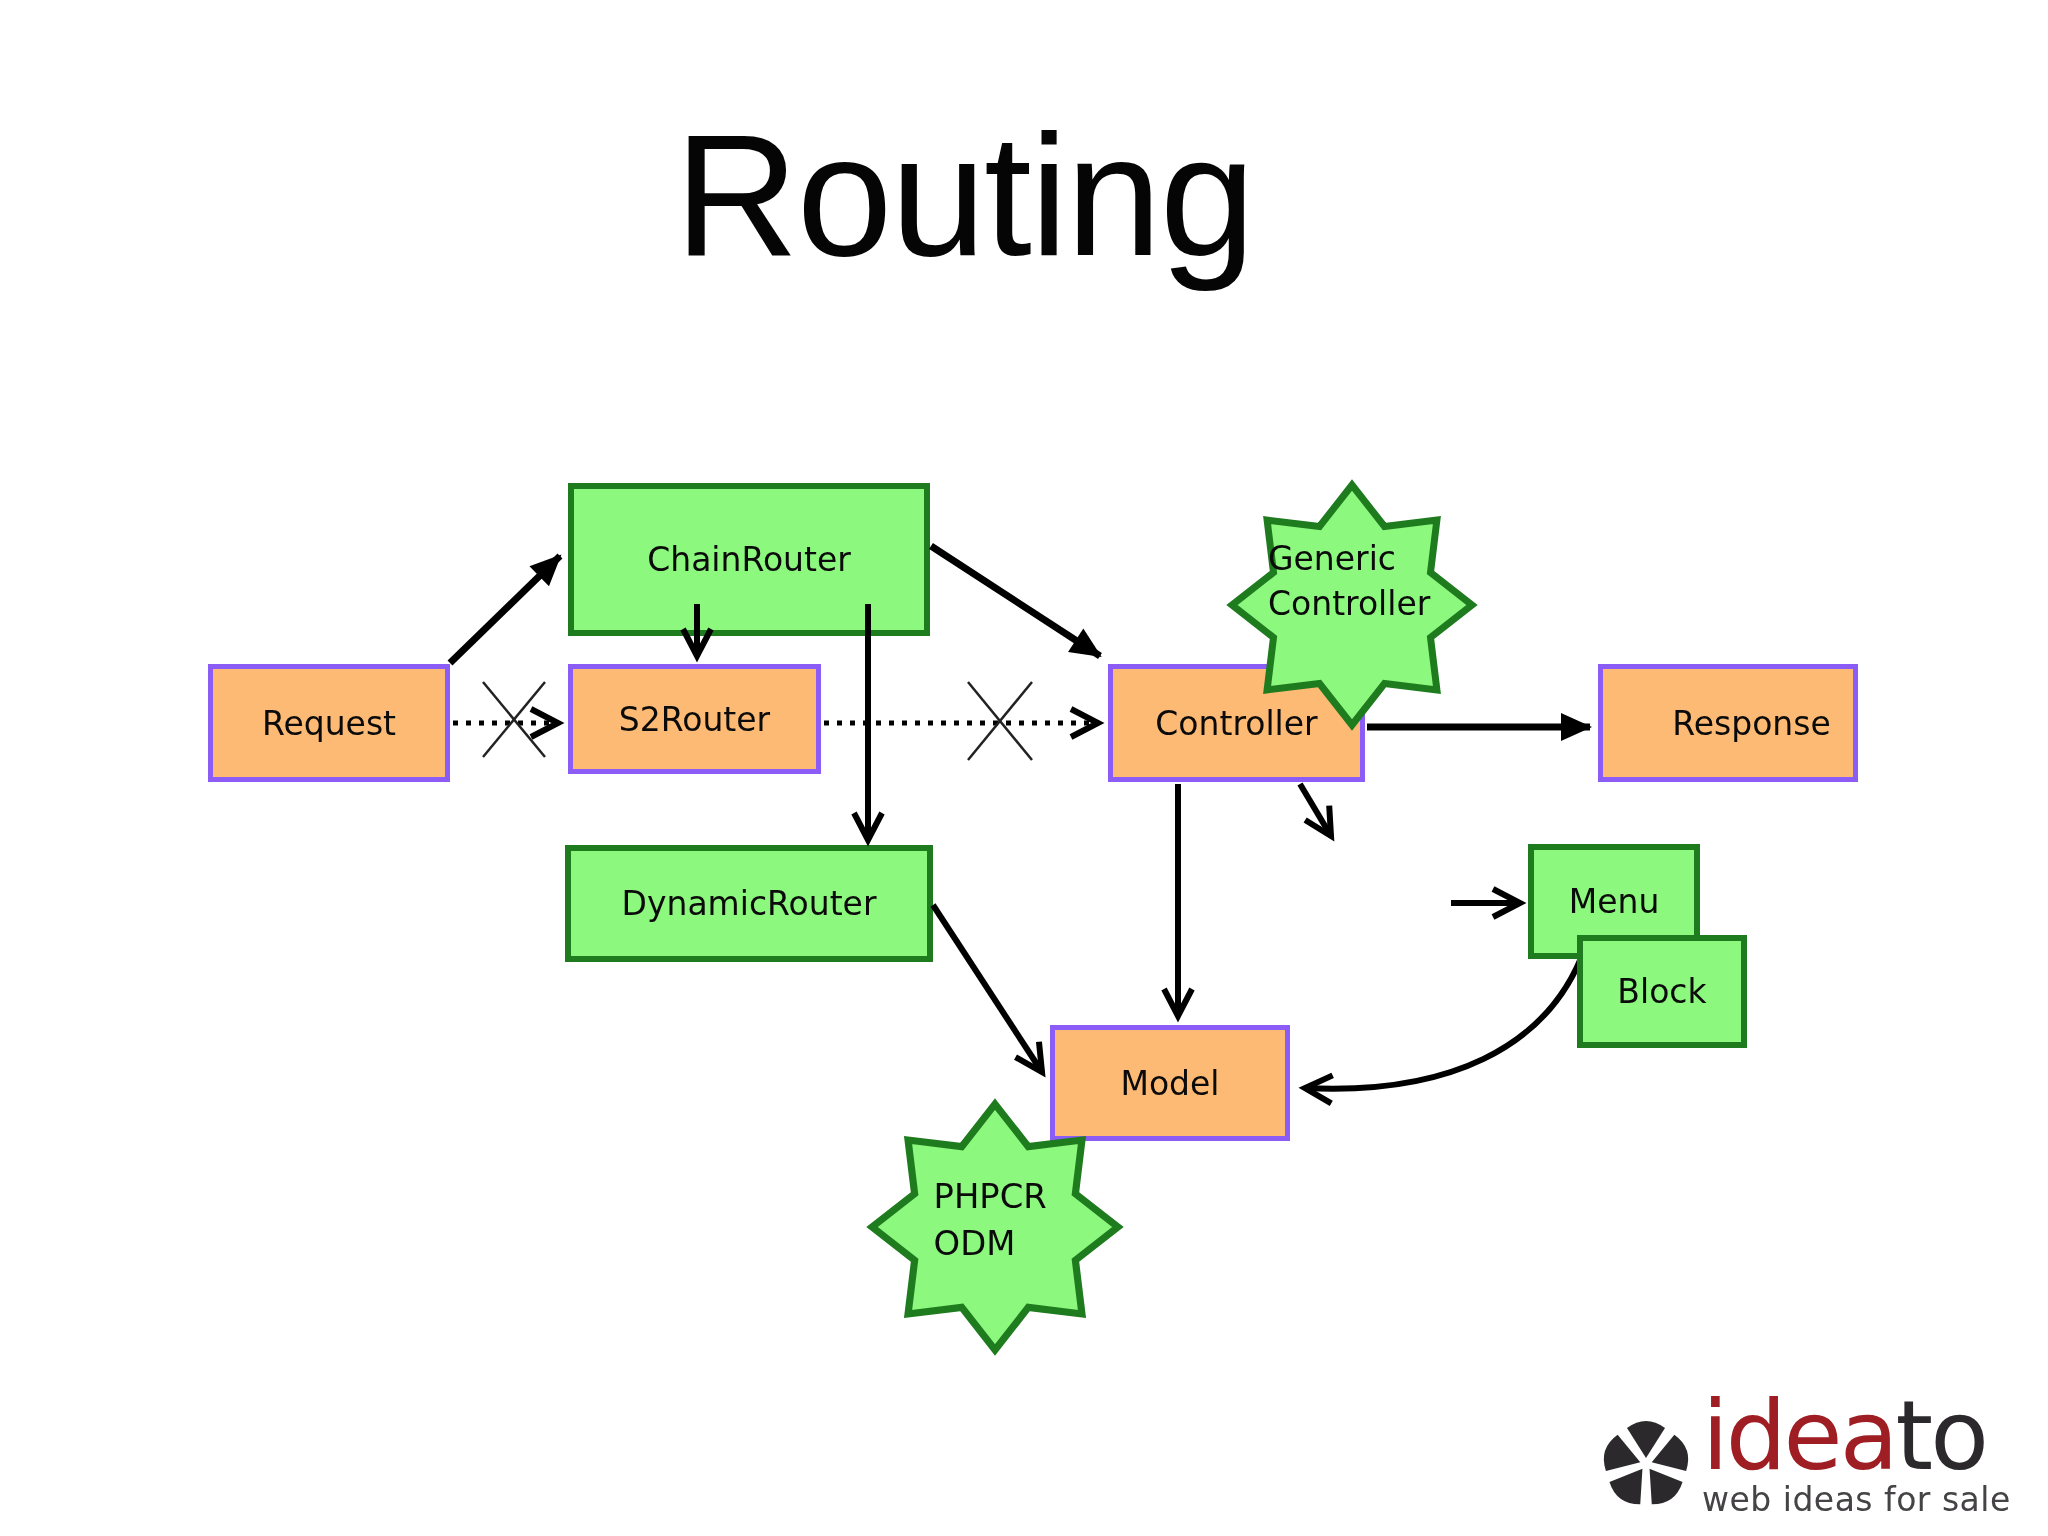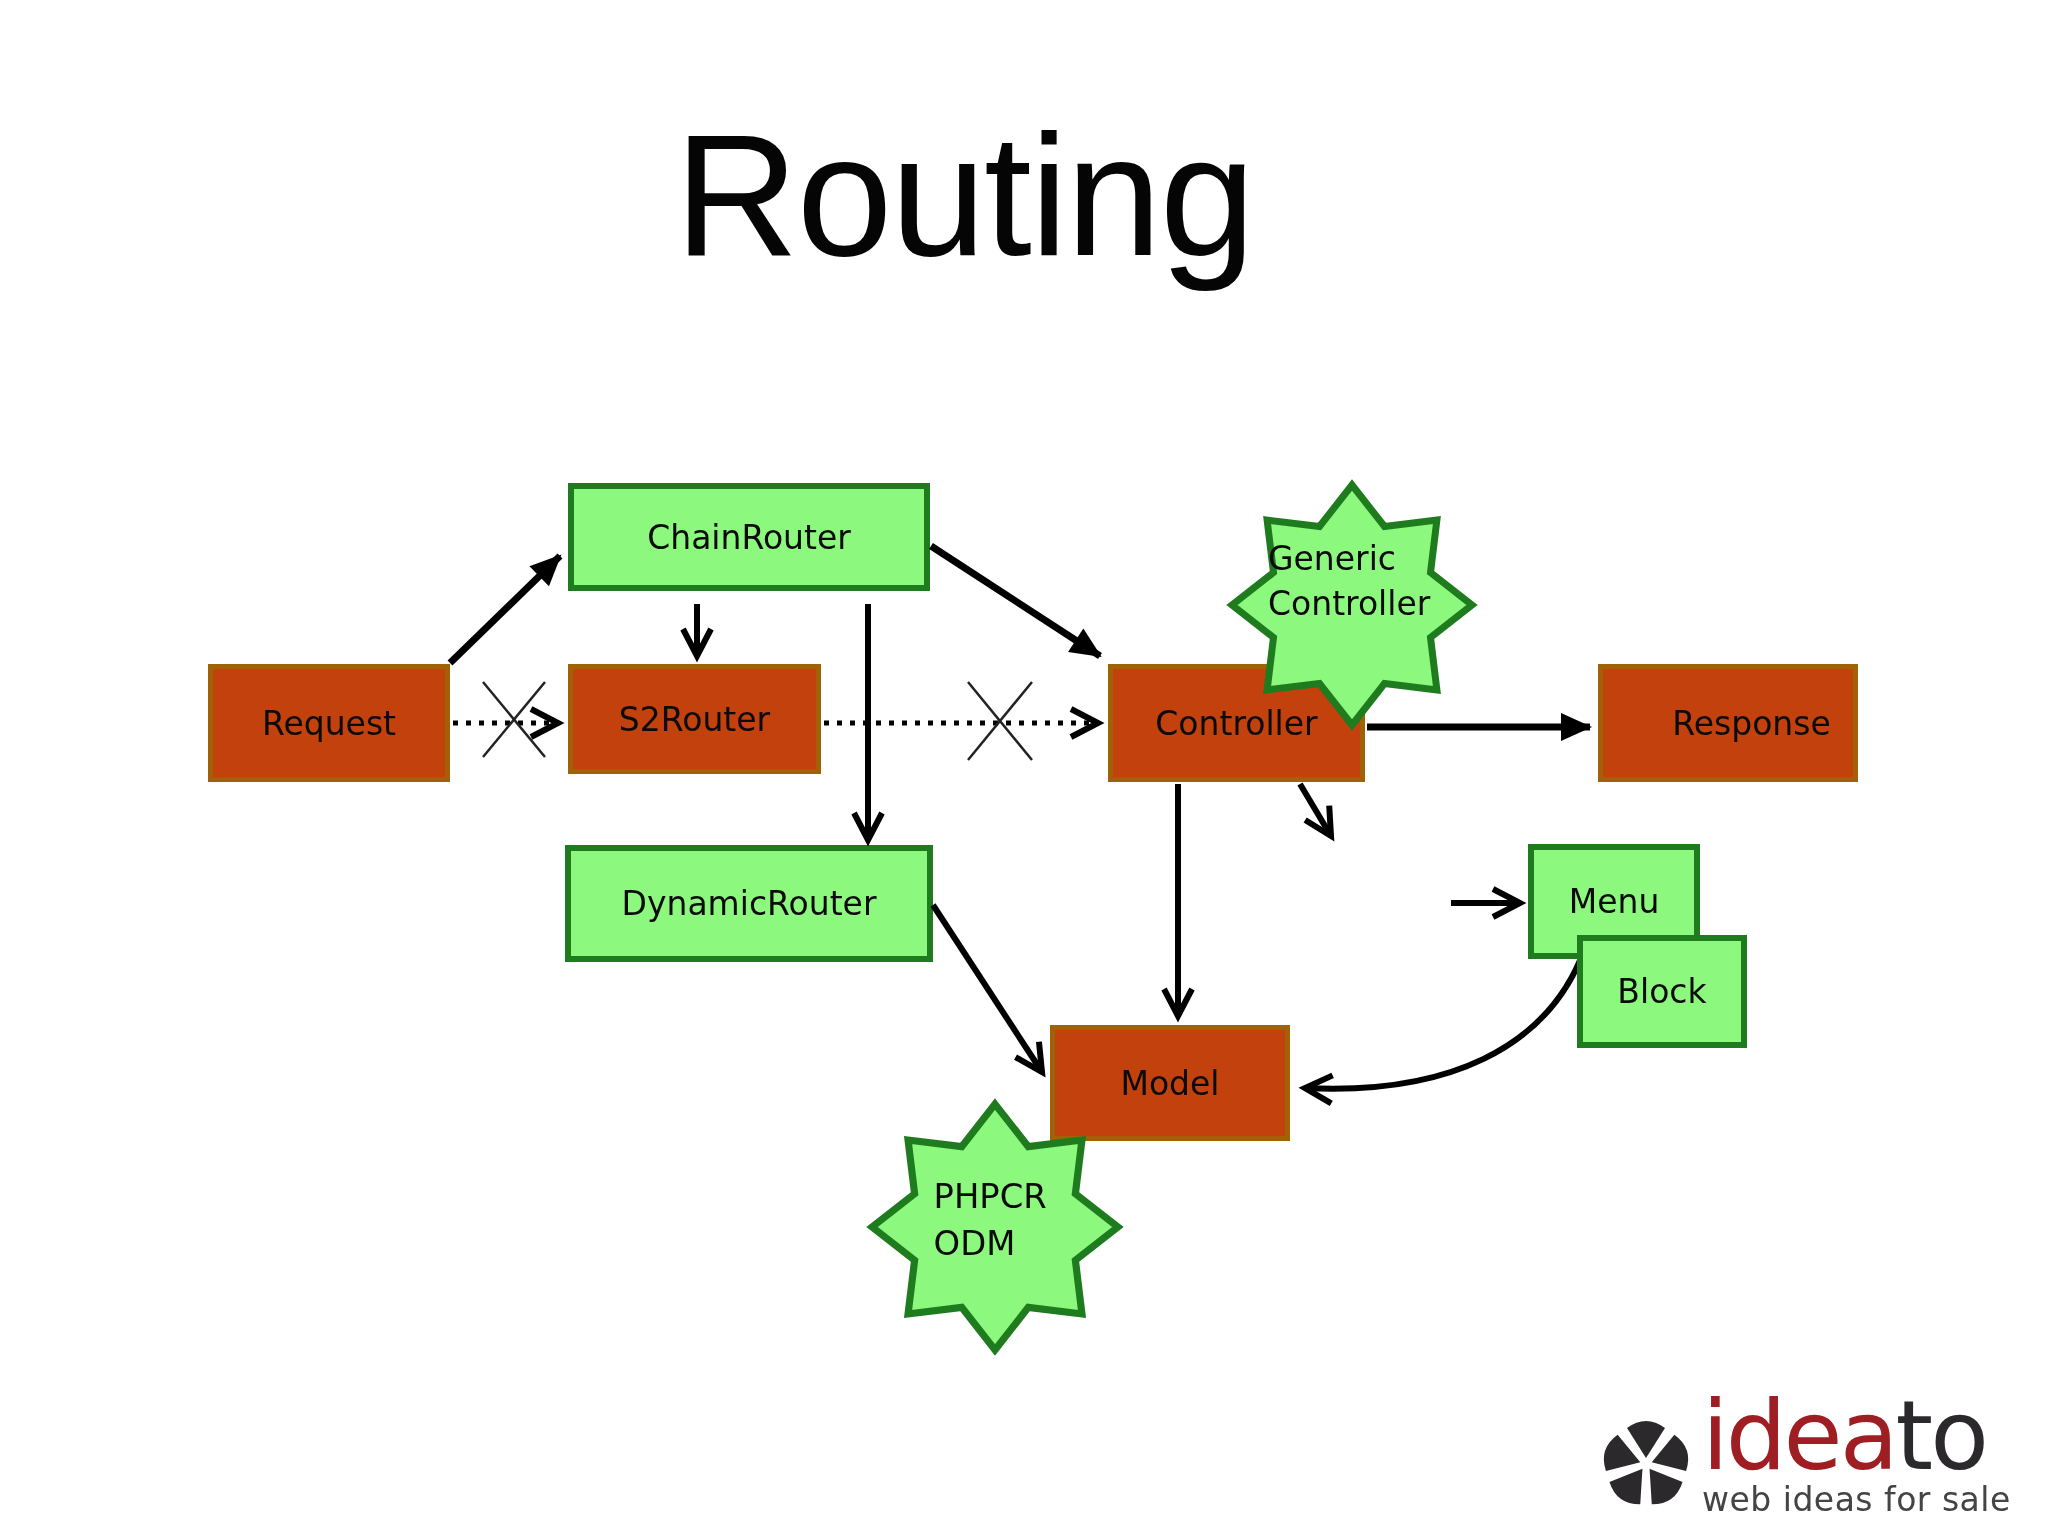--- a/index.html
+++ b/index.html
@@ -7,21 +7,21 @@
     position:relative;width:2048px;height:1536px;background:#ffffff;
     overflow:hidden;font-family:"DejaVu Sans",sans-serif;
   }
   .slide-title{
     position:absolute;left:0;top:96px;width:1928px;text-align:center;
     font-family:"Liberation Sans","DejaVu Sans",sans-serif;
     font-size:172px;font-weight:200;color:#050505;letter-spacing:-2px;
   }
   .node{
     position:absolute;display:flex;align-items:center;justify-content:center;
-    box-sizing:border-box;background:#c2410c;border:5px solid #a16207;
+    box-sizing:border-box;background:#fdba74;border:5px solid #8b5cf6;
     font-size:33px;color:#0b0b0b;z-index:1;white-space:nowrap;
   }
   .node.green{background:#8cf87e;border:6px solid #1e7c1e;}
   .node.front{z-index:3;}
   svg.arrows{position:absolute;left:0;top:0;z-index:2;pointer-events:none;}
   svg.star{position:absolute;z-index:4;overflow:visible;}
   svg.star text{font-family:"DejaVu Sans",sans-serif;font-size:33px;fill:#0b0b0b;}
   .logo{
     position:absolute;left:1596px;top:1396px;display:flex;align-items:flex-start;z-index:5;
   }
@@ -42,21 +42,21 @@
 <body>
 
 <div class="stage">
 
   <div class="slide-title">Routing</div>
 
   <div class="node" style="left:208px;top:664px;width:242px;height:118px;">
     <span>Request</span>
   </div>
 
-  <div class="node green" style="left:568px;top:483px;width:362px;height:108px;">
+  <div class="node green" style="left:568px;top:483px;width:362px;height:153px;">
     <span>ChainRouter</span>
   </div>
 
   <div class="node" style="left:568px;top:664px;width:253px;height:110px;">
     <span>S2Router</span>
   </div>
 
   <div class="node" style="left:1108px;top:664px;width:257px;height:118px;">
     <span>Controller</span>
   </div>

